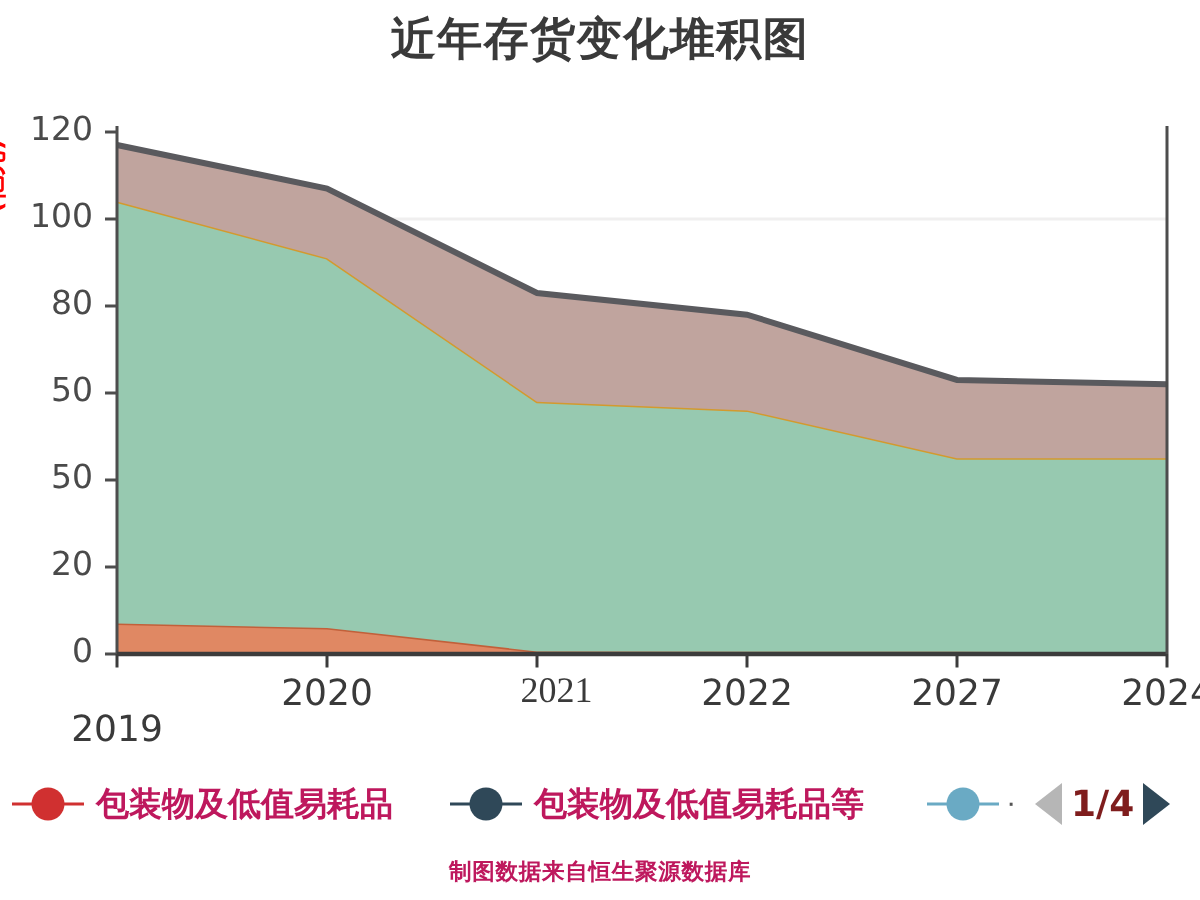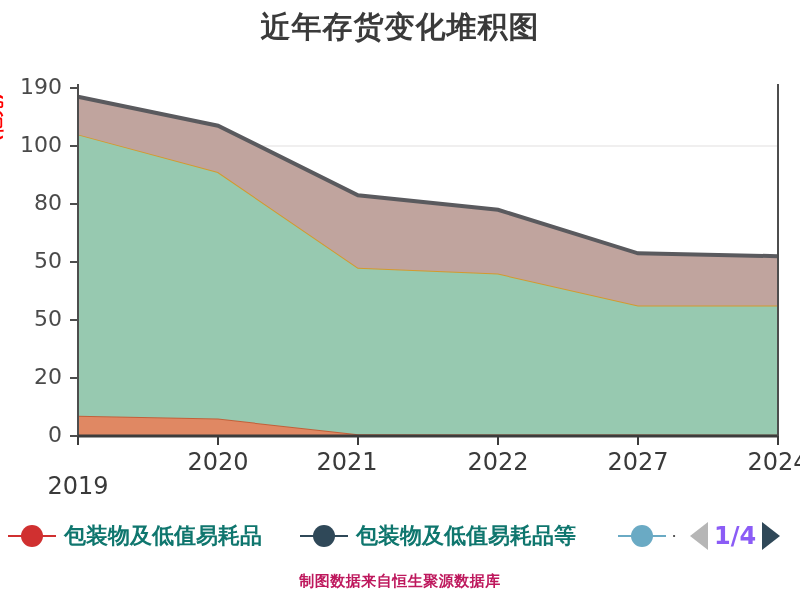--- a/index.html
+++ b/index.html
@@ -95,21 +95,21 @@
   .legend-marker .dot {
     position: absolute;
     left: 13px;
     top: 0px;
     width: 22px;
     height: 22px;
     border-radius: 50%;
   }
   .legend-text {
     font-size: 22px;
-    color: #0f766e;
+    color: #be185d;
     font-weight: bold;
     margin-left: 8px;
     white-space: nowrap;
   }
   .legend-text.truncated {
     font-size: 11px;
     color: #555;
     margin-left: 6px;
   }
   .pager {
@@ -131,21 +131,21 @@
     border-bottom: 14px solid transparent;
     border-right: 18px solid #b6b6b6;
   }
   .pager-arrow.right {
     border-top: 14px solid transparent;
     border-bottom: 14px solid transparent;
     border-left: 18px solid #2f4858;
   }
   .pager-count {
     font-size: 24px;
-    color: #8b5cf6;
+    color: #7f1d1d;
     font-weight: bold;
     min-width: 42px;
     text-align: center;
   }
   .footer-note {
     position: absolute;
     left: 0;
     top: 572px;
     width: 800px;
     text-align: center;
@@ -208,26 +208,26 @@
       </g>
   </svg>
 
   <div id="y-tick-labels">
       <div class="tick-y" style="left: 10px; top: 422px;">0</div>
       <div class="tick-y" style="left: 10px; top: 364px;">20</div>
       <div class="tick-y" style="left: 10px; top: 306px;">50</div>
       <div class="tick-y" style="left: 10px; top: 248px;">50</div>
       <div class="tick-y" style="left: 10px; top: 190px;">80</div>
       <div class="tick-y" style="left: 10px; top: 132px;">100</div>
-      <div class="tick-y" style="left: 10px; top: 74px;">190</div>
+      <div class="tick-y" style="left: 10px; top: 74px;">120</div>
     </div>
   <div id="x-tick-labels">
       <div class="tick-x" style="left: 33px; top: 448px; margin-top: 24px;">2019</div>
       <div class="tick-x" style="left: 173px; top: 448px;">2020</div>
-      <div class="tick-x" style="left: 302px; top: 448px;">2021</div>
+      <div class="tick-x" style="left: 326px; top: 448px; font-family: Liberation Serif, serif;">2021</div>
       <div class="tick-x" style="left: 453px; top: 448px;">2022</div>
       <div class="tick-x" style="left: 593px; top: 448px;">2027</div>
       <div class="tick-x" style="left: 733px; top: 448px;">2024</div>
     </div>
 
   <div class="legend">
     <div class="legend-item" id="legend-item-0" style="left:8px;">
       <span class="legend-marker">
         <span class="bar" id="lm-bar-0" style="background: rgb(208, 48, 48);"></span>
           <span class="dot" id="lm-dot-0" style="background: rgb(208, 48, 48);"></span>

